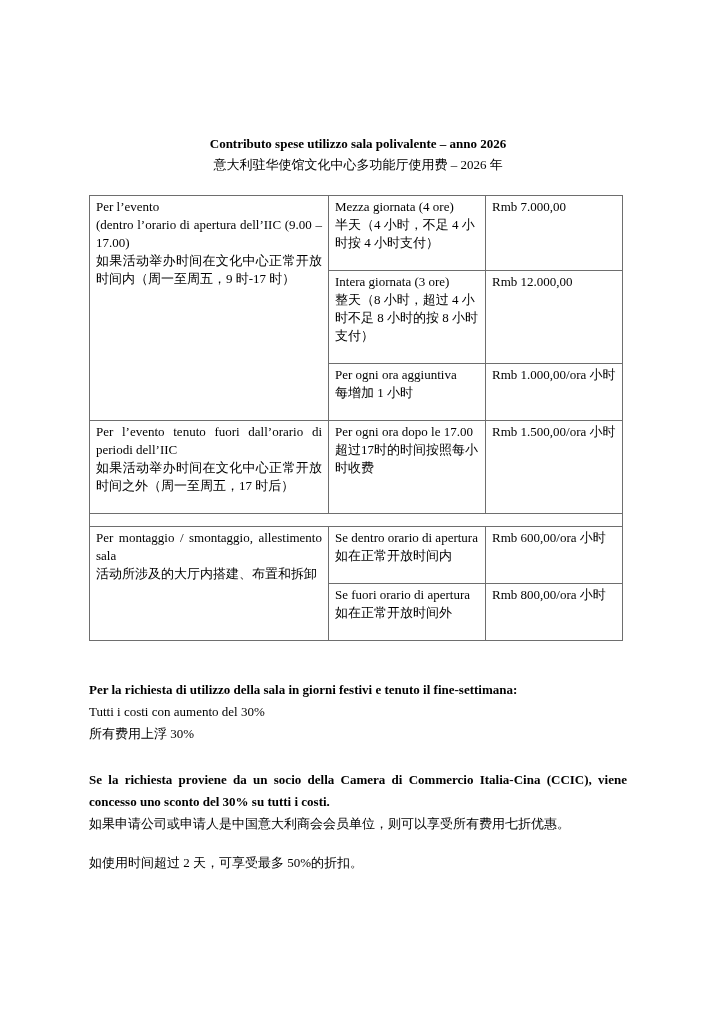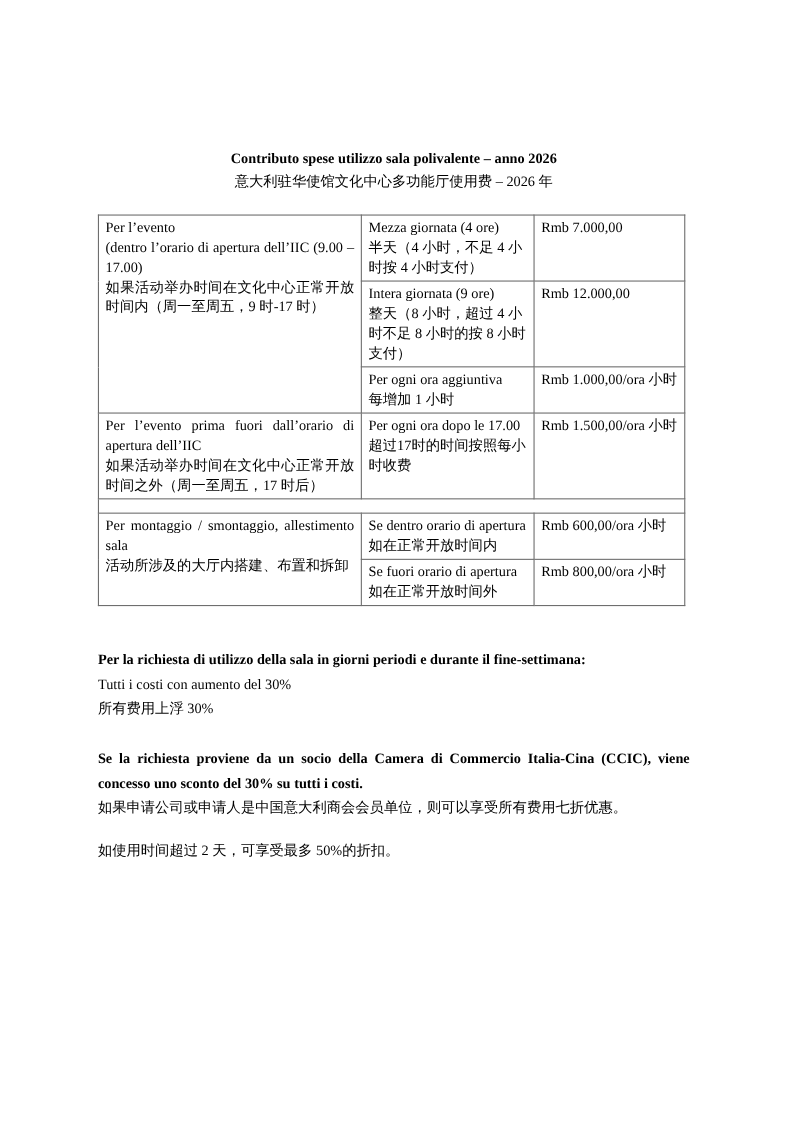--- a/index.html
+++ b/index.html
@@ -23,21 +23,21 @@
     border-collapse: collapse;
     width: 533px;
     table-layout: fixed;
   }
   table.fee-table col.c1 { width: 239px; }
   table.fee-table col.c2 { width: 157px; }
   table.fee-table col.c3 { width: 137px; }
   table.fee-table td {
     border: 1px solid #6e6e6e;
     vertical-align: top;
-    padding: 2px 6px 3px 6px;
+    padding: 2px 6px 18px 6px;
     line-height: 18px;
   }
   table.fee-table td.just { text-align: justify; }
   table.fee-table tr.spacer-row td { height: 13px; padding: 0; }
   .para { line-height: 22px; text-align: justify; }
   .m-table-after { margin-top: 38px; }
   .m-ccic { margin-top: 24px; }
   .m-nonmember { margin-top: 16px; }
   .m-longterm { margin-top: 17px; }
 </style>
@@ -66,35 +66,35 @@
           <div>如果活动举办时间在文化中心正常开放时间内（周一至周五，9 时-17 时）</div>
         </td>
         <td>
           <div>Mezza giornata (4 ore)</div>
           <div>半天（4 小时，不足 4 小时按 4 小时支付）</div>
         </td>
         <td>Rmb 7.000,00</td>
       </tr>
       <tr>
         <td>
-          <div>Intera giornata (9 ore)</div>
+          <div>Intera giornata (3 ore)</div>
           <div>整天（8 小时，超过 4 小时不足 8 小时的按 8 小时支付）</div>
         </td>
         <td>Rmb 12.000,00</td>
       </tr>
       <tr>
         <td>
           <div>Per ogni ora aggiuntiva</div>
           <div>每增加 1 小时</div>
         </td>
         <td>Rmb 1.000,00/ora 小时</td>
       </tr>
       <tr>
         <td class="just">
-          <div>Per l’evento prima fuori dall’orario di apertura dell’IIC</div>
+          <div>Per l’evento tenuto fuori dall’orario di periodi dell’IIC</div>
           <div>如果活动举办时间在文化中心正常开放时间之外（周一至周五，17 时后）</div>
         </td>
         <td>
           <div>Per ogni ora dopo le 17.00</div>
           <div>超过17时的时间按照每小时收费</div>
         </td>
         <td>Rmb 1.500,00/ora 小时</td>
       </tr>
       <tr class="spacer-row">
         <td colspan="3"></td>
@@ -114,21 +114,21 @@
         <td>
           <div>Se fuori orario di apertura</div>
           <div>如在正常开放时间外</div>
         </td>
         <td>Rmb 800,00/ora 小时</td>
       </tr>
     </tbody>
   </table>
 
   <div class="para m-table-after">
-    <div class="bold">Per la richiesta di utilizzo della sala in giorni periodi e durante il fine-settimana:</div>
+    <div class="bold">Per la richiesta di utilizzo della sala in giorni festivi e tenuto il fine-settimana:</div>
     <div>Tutti i costi con aumento del 30%</div>
     <div>所有费用上浮 30%</div>
   </div>
 
   <div class="para m-ccic">
     <div class="bold">Se la richiesta proviene da un socio della Camera di Commercio Italia-Cina (CCIC), viene concesso uno sconto del 30% su tutti i costi.</div>
     <div>如果申请公司或申请人是中国意大利商会会员单位，则可以享受所有费用七折优惠。</div>
   </div>
 
 

